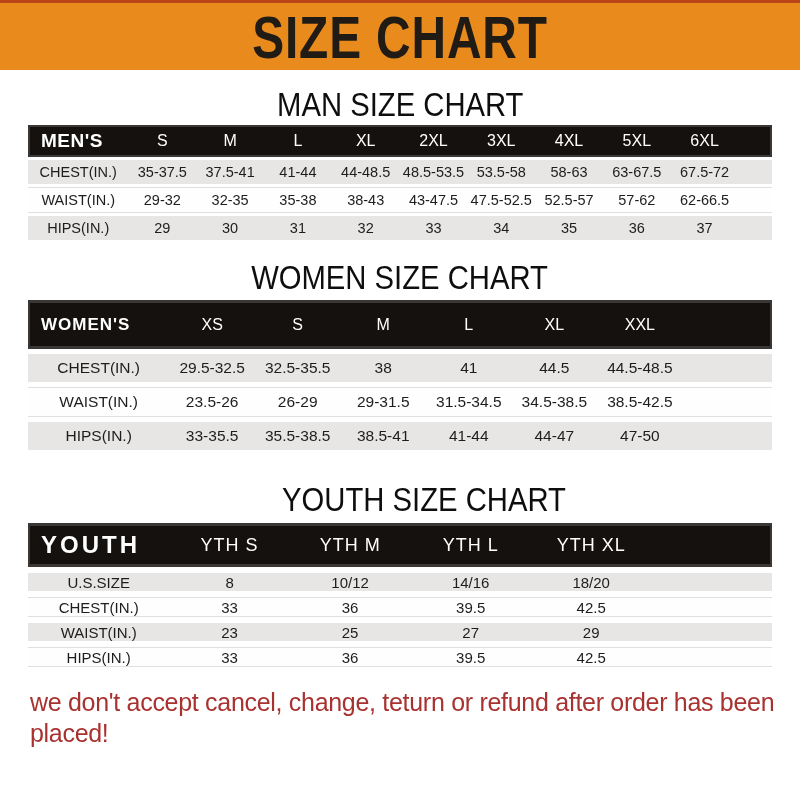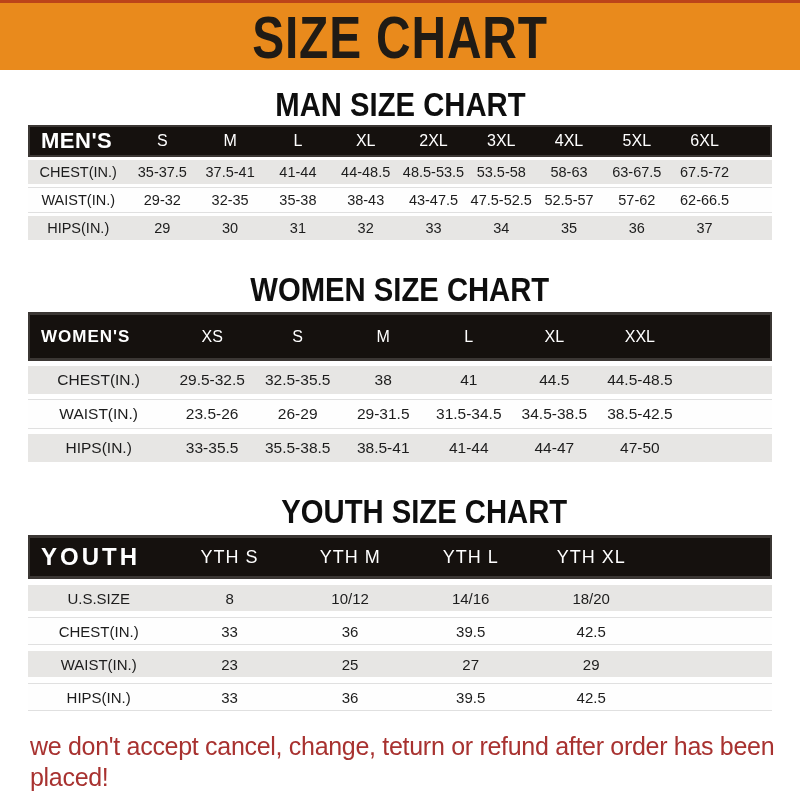--- a/index.html
+++ b/index.html
@@ -27,24 +27,24 @@
     border-top:3px solid var(--banner-edge);
     display:flex;align-items:center;justify-content:center;
   }
   .banner-title{
     font-size:57px;font-weight:bold;letter-spacing:1px;color:#201B15;
     transform:scaleX(0.84) scaleY(1.04);display:inline-block;white-space:nowrap;
   }
 
   
   .section-heading{
-    margin:0;text-align:center;font-size:34px;line-height:36px;font-weight:bold;color:#0E0E0E;
+    margin:0;text-align:center;font-size:34px;line-height:36px;font-weight:normal;color:#0E0E0E;
   }
   .mt-man{margin-top:16px;}
-  .mt-women{margin-top:28px;}
+  .mt-women{margin-top:16px;}
   .mt-youth{margin-top:26px;padding-left:48px;}
 
   
   table.size-table{
     width:744px;margin:0 auto;table-layout:fixed;
     border-collapse:separate;
   }
   .t-men{border-spacing:0 3px;margin-top:16px;}
   .t-women{border-spacing:0 5px;margin-top:13px;}
   .t-youth{border-spacing:0 6px;margin-top:9px;}
@@ -52,32 +52,32 @@
   .size-table th{
     background:var(--bar-bg);color:#ffffff;font-weight:normal;
     text-align:center;padding:0;overflow:hidden;
     border-top:2px solid var(--bar-edge);border-bottom:2px solid var(--bar-edge);
   }
   .size-table th:first-child{border-left:2px solid var(--bar-edge);text-align:left;padding-left:11px;font-weight:bold;}
   .size-table th:last-child{border-right:2px solid var(--bar-edge);}
   .t-women th, .t-youth th{border-width:3px;}
 
   .t-men th{height:28px;font-size:16px;}
-  .t-men th:first-child{font-size:22px;letter-spacing:0.5px;}
+  .t-men th:first-child{font-size:19px;letter-spacing:0.5px;}
   .t-women th{height:43px;font-size:16px;}
   .t-women th:first-child{font-size:17px;letter-spacing:1px;}
   .t-youth th{height:38px;font-size:18px;letter-spacing:1px;}
   .t-youth th:first-child{font-size:24px;letter-spacing:3px;}
 
   .size-table td{
     text-align:center;padding:0;color:var(--text-dark);overflow:hidden;
   }
   .t-men td{height:24px;font-size:14.5px;}
   .t-women td{height:28px;font-size:15.5px;}
-  .t-youth td{height:26px;font-size:15px;}
+  .t-youth td{height:18px;font-size:15px;}
 
   .size-table tbody tr:nth-child(odd) td{background:var(--row-gray);}
   .size-table tbody tr:nth-child(even) td{
     background:var(--row-white);
     border-top:1px solid #E0E0E0;border-bottom:1px solid #E0E0E0;
   }
 
   
   .disclaimer{margin-top:14px;padding-left:30px;}
   .disclaimer p{

